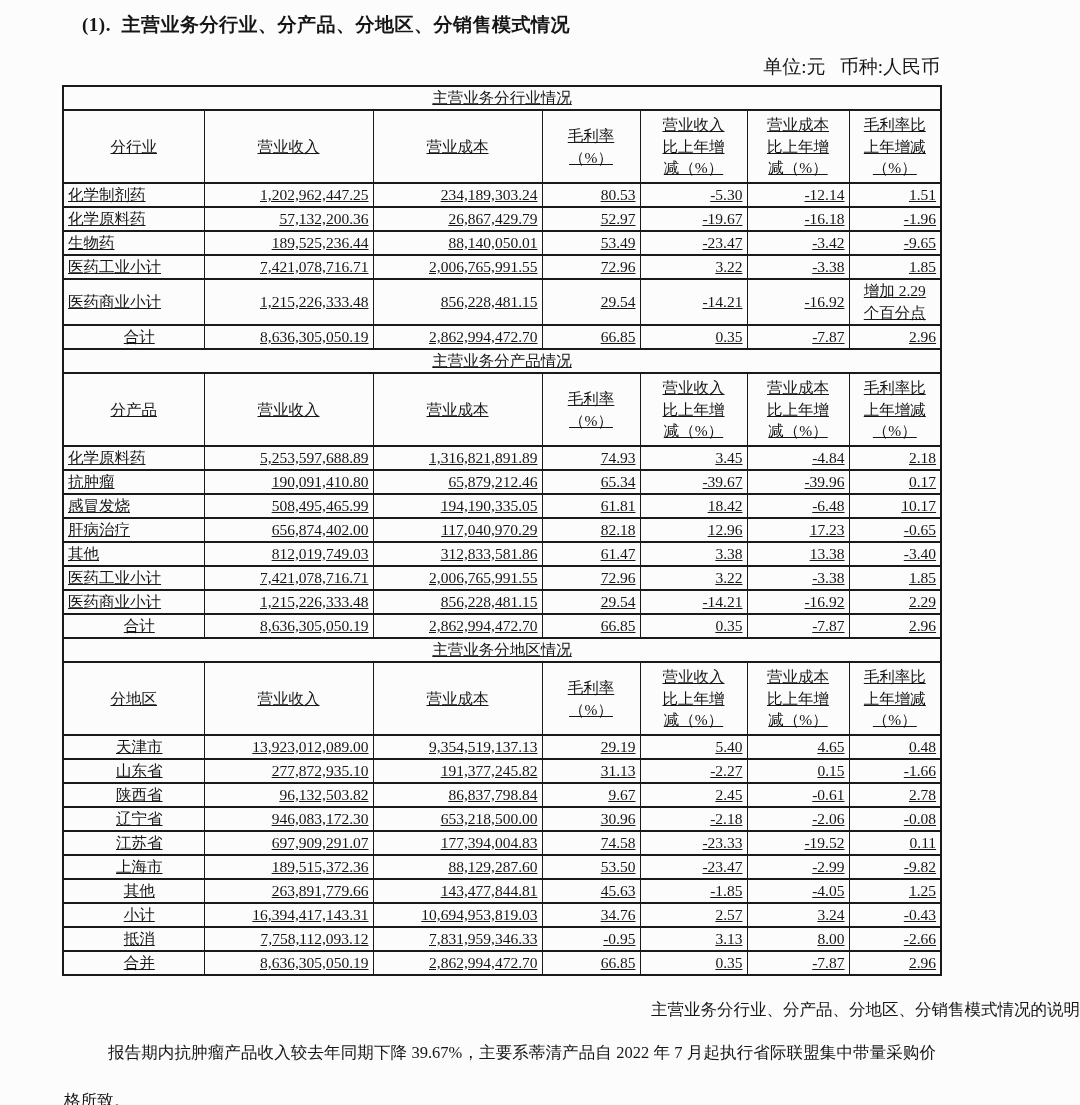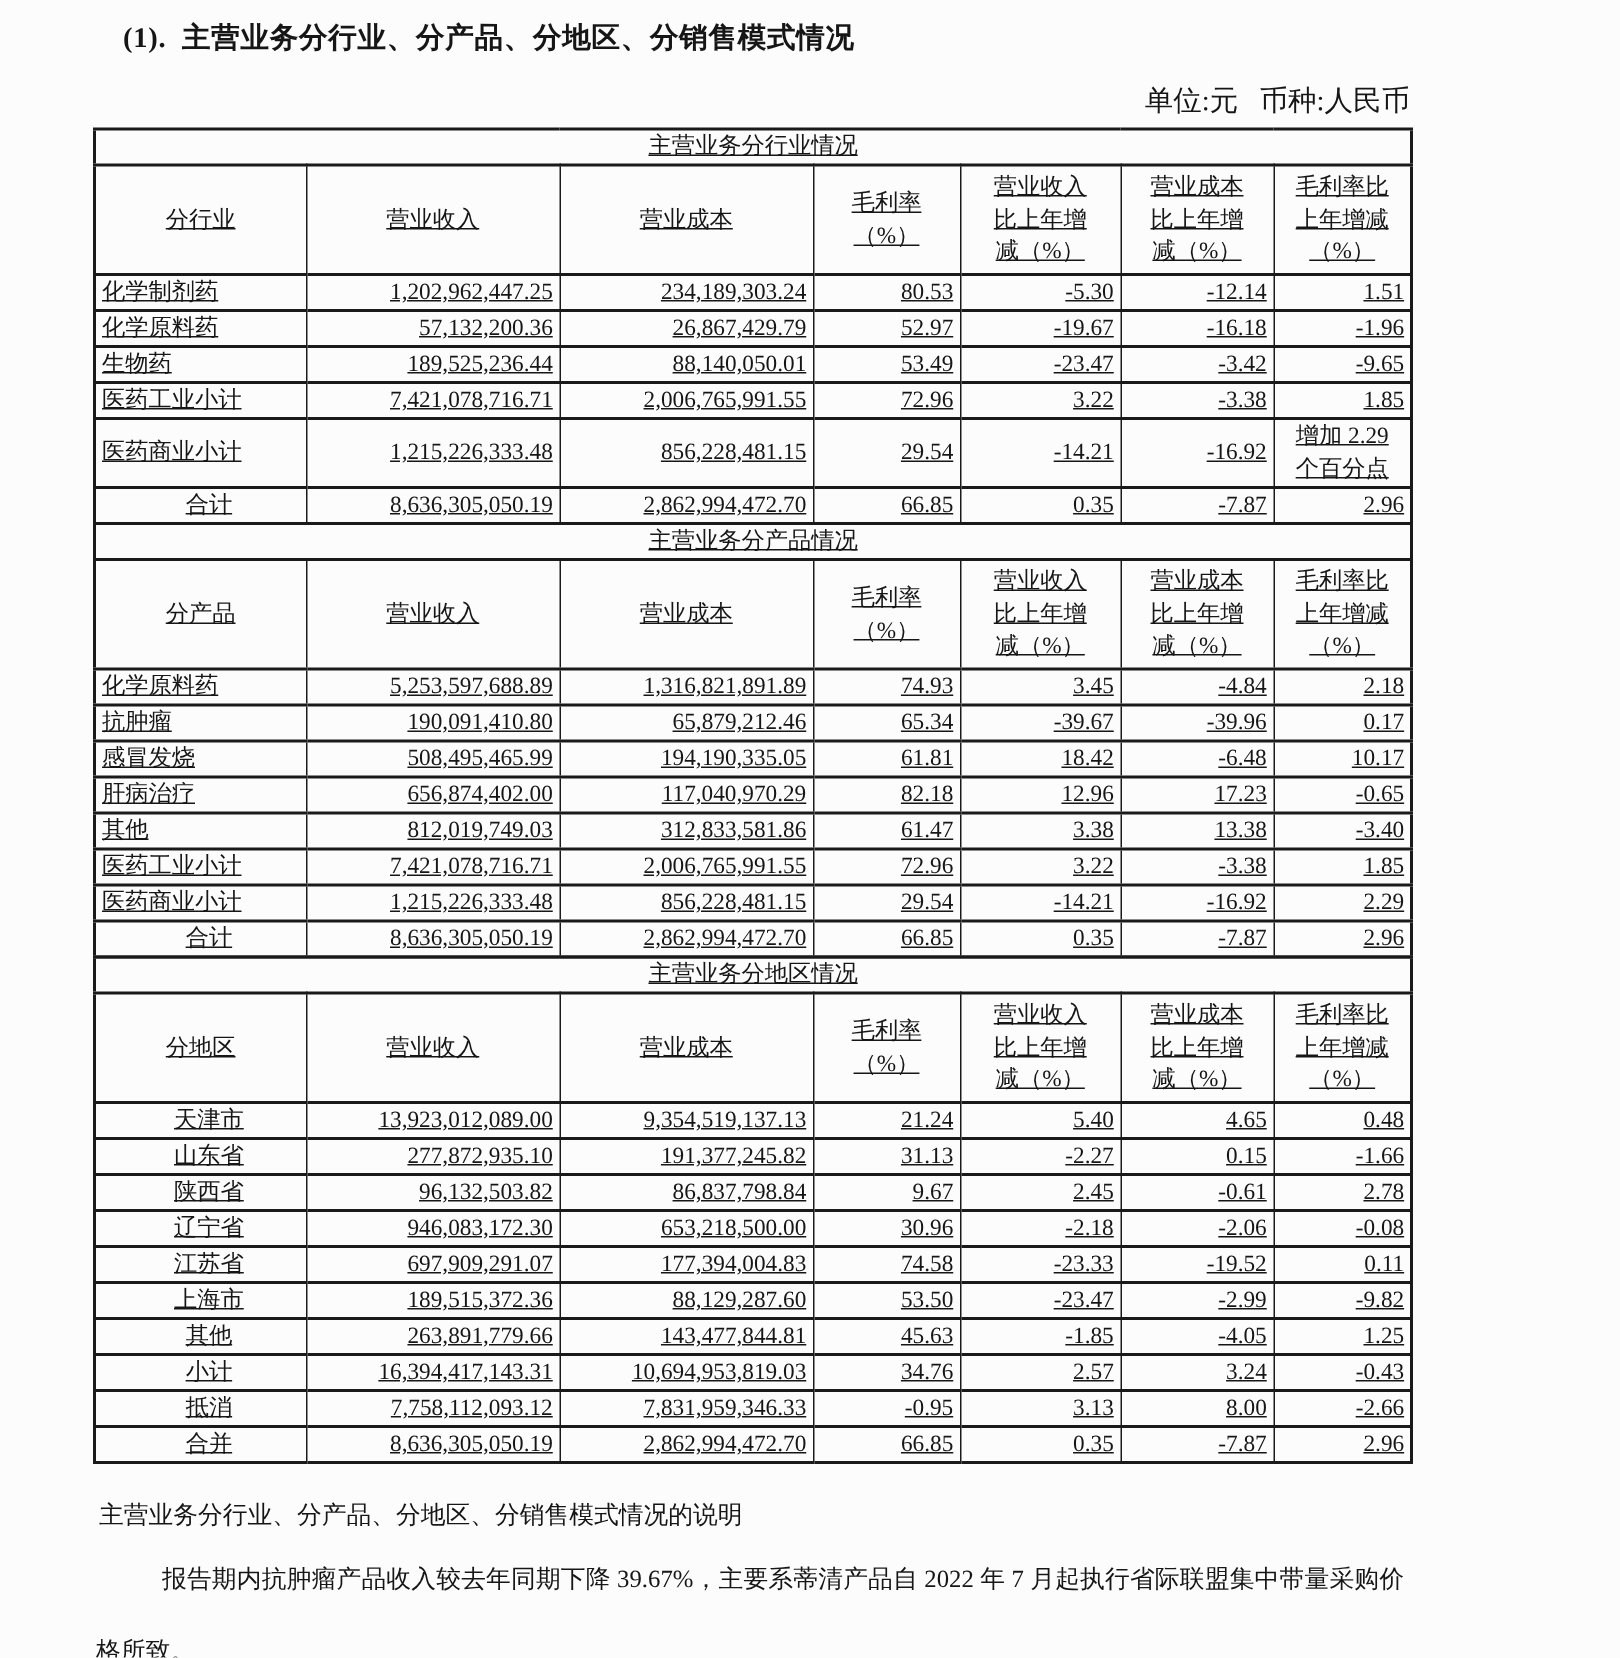--- a/index.html
+++ b/index.html
@@ -67,20 +67,21 @@
   .wrap-center {
     white-space: pre-line;
     text-align: center;
     line-height: 22px;
     padding: 1px 2px;
   }
 
   .note-heading {
     margin: 23px 0 0 66px;
     font-size: 16.5px;
+    text-align: right;
   }
   .note-para {
     width: 872px;
     margin: 8px 0 0 64px;
     font-size: 16.5px;
     line-height: 48px;
     text-indent: 44px;
     text-align: justify;
   }
 </style>
@@ -309,21 +310,21 @@
 比上年增
 减（%）</th>
             <th>毛利率比
 上年增减
 （%）</th>
           </tr>
           <tr>
             <td class="label-cell center">天津市</td>
             <td class="num">13,923,012,089.00</td>
             <td class="num">9,354,519,137.13</td>
-            <td class="num">21.24</td>
+            <td class="num">29.19</td>
             <td class="num">5.40</td>
             <td class="num">4.65</td>
             <td class="num">0.48</td>
           </tr>
           <tr>
             <td class="label-cell center">山东省</td>
             <td class="num">277,872,935.10</td>
             <td class="num">191,377,245.82</td>
             <td class="num">31.13</td>
             <td class="num">-2.27</td>

